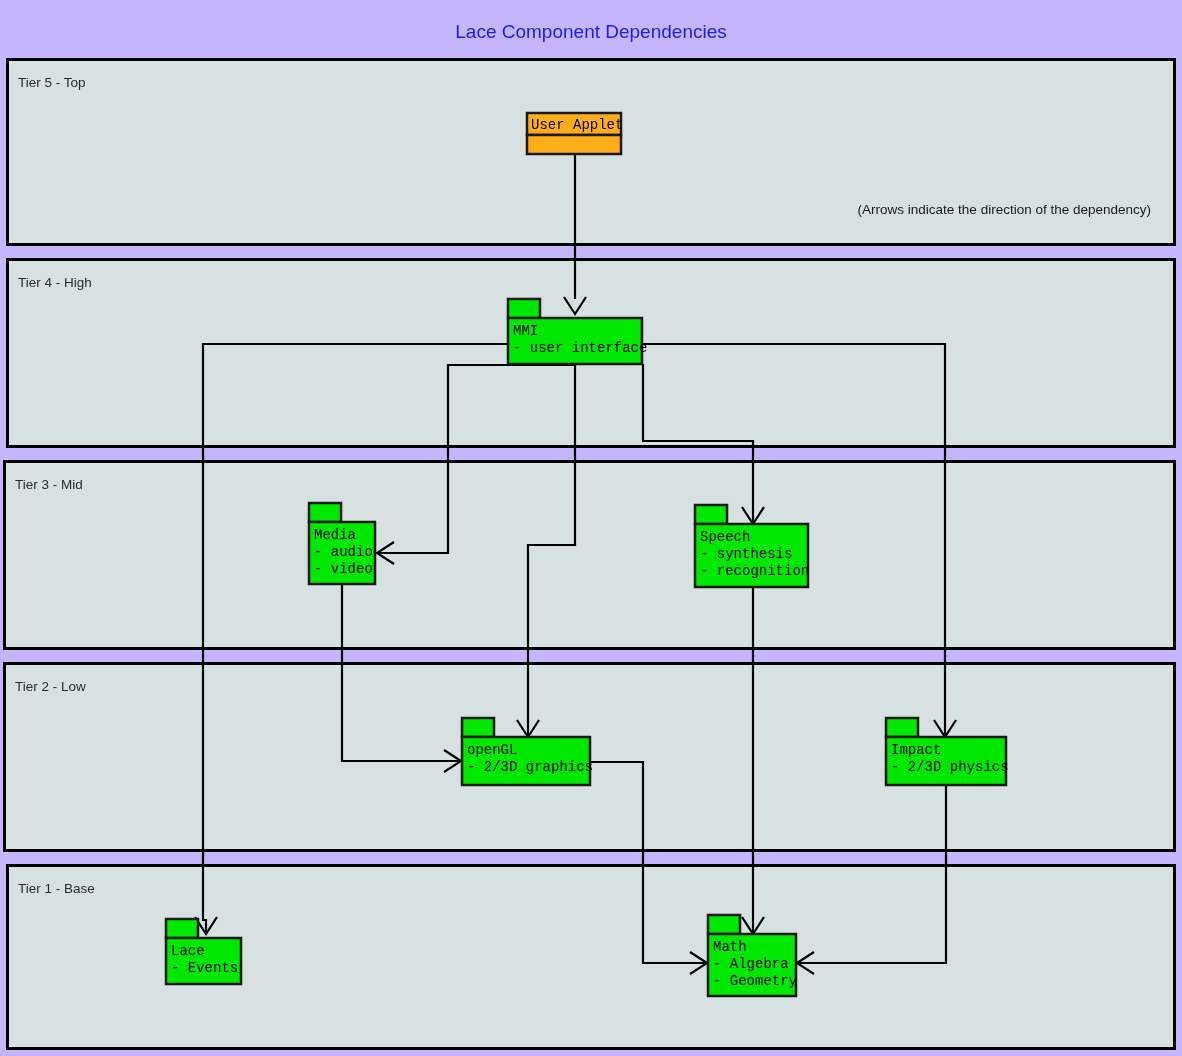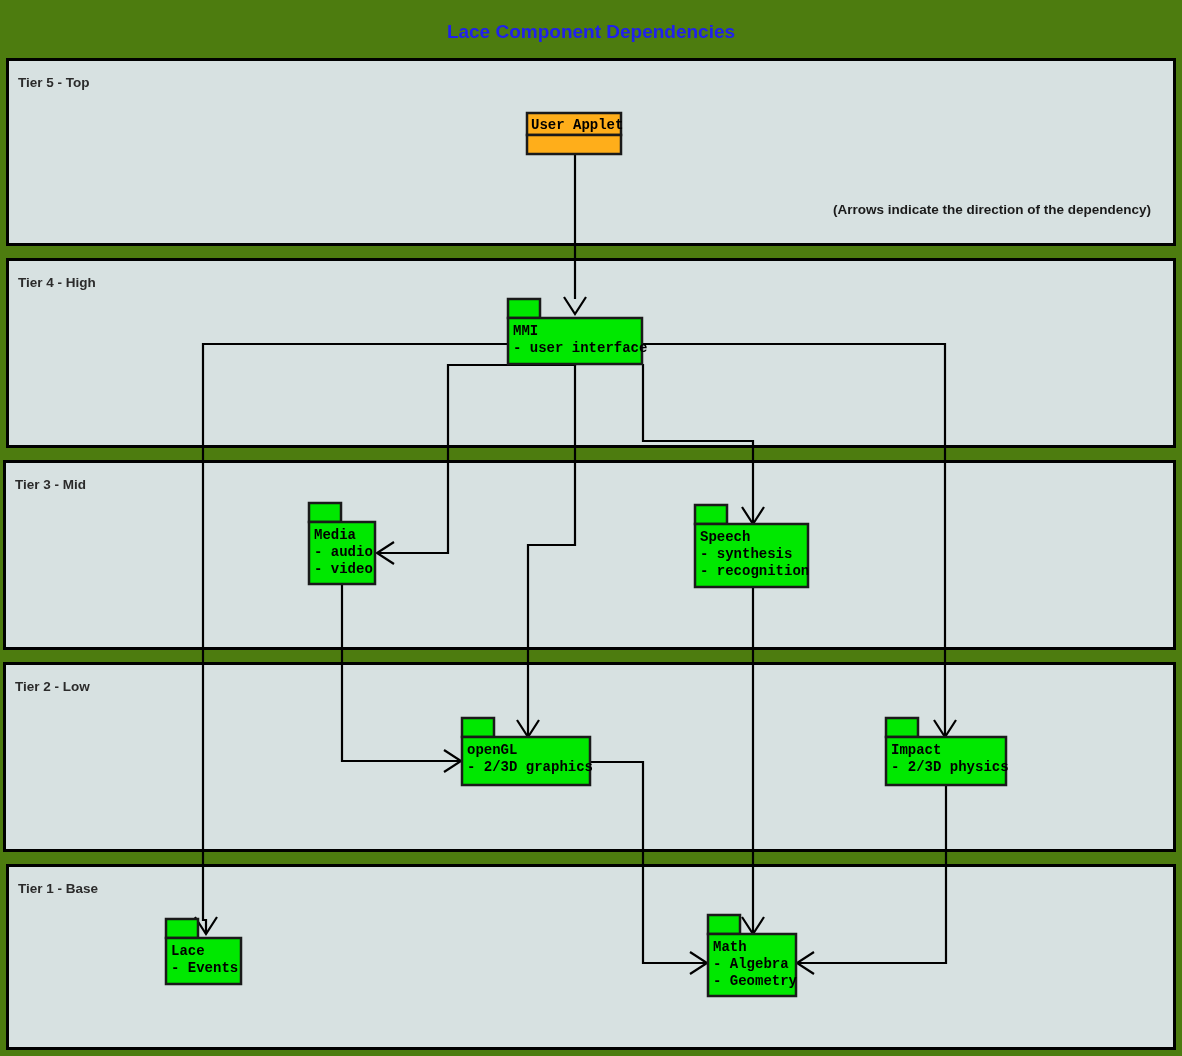--- a/index.html
+++ b/index.html
@@ -10,22 +10,21 @@
   body {
     width: 1182px;
     height: 1056px;
     font-family: "Liberation Sans", sans-serif;
     overflow: hidden;
   }
   #diagram-root {
     position: relative;
     width: 1182px;
     height: 1056px;
-    background: #4d7c0f;
-    font-weight: bold;
+    background: #c4b5fd;
   }
   svg#diagram-svg {
     display: block;
     width: 1182px;
     height: 1056px;
   }
   .diagram-title {
     font-family: "Liberation Sans", sans-serif;
     font-size: 19px;
     fill: #2020ee;

